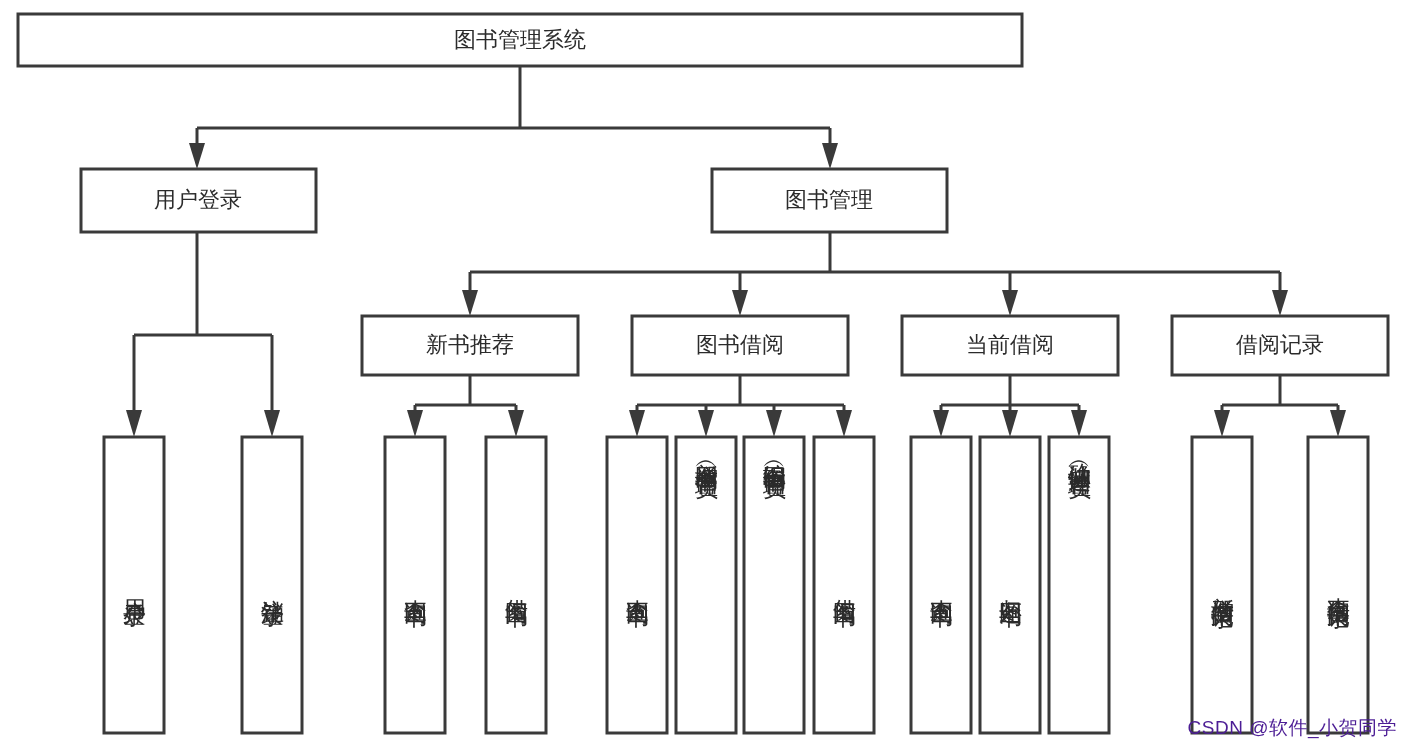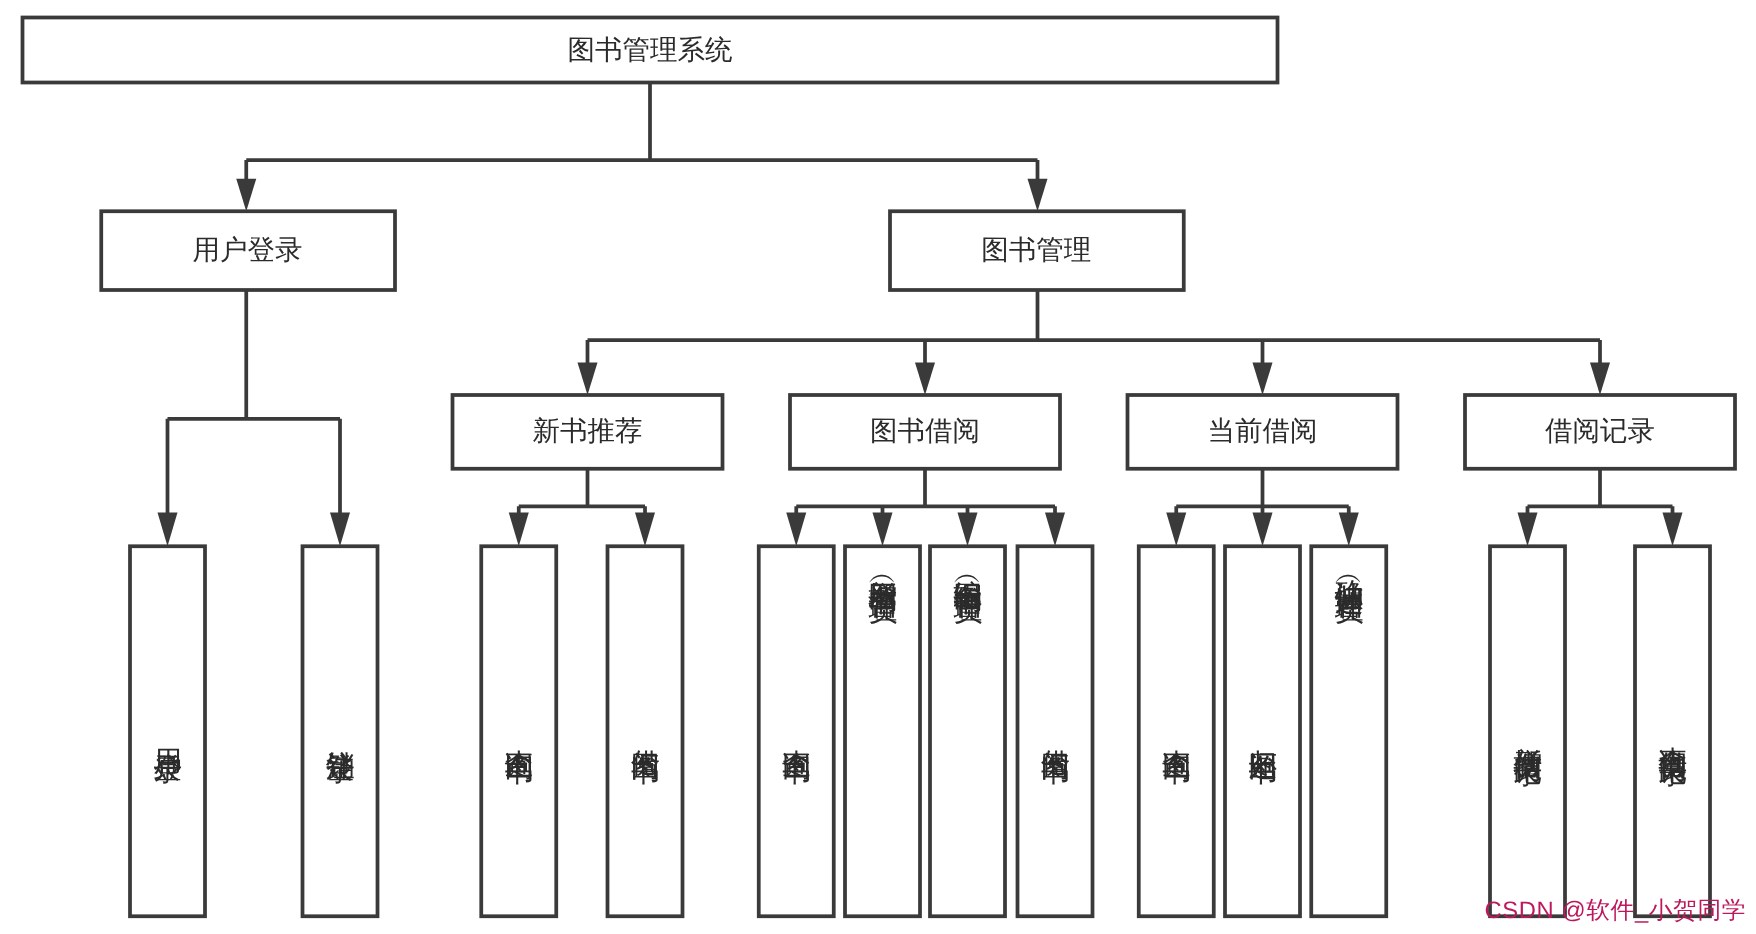--- a/index.html
+++ b/index.html
@@ -65,21 +65,21 @@
     letter-spacing: 2px;
     white-space: nowrap;
     text-align: center;
   }
   #watermark {
     position: absolute;
     right: 8px;
     bottom: 6px;
     font-family: "Liberation Sans", "DejaVu Sans", sans-serif;
     font-size: 19px;
-    color: #be185d;
+    color: #4c1d95;
     letter-spacing: 0.5px;
     user-select: none;
   }
 </style>
 </head>
 <body>
 
 <div id="diagram-root">
 
   <svg class="canvas" viewBox="0 0 1405 747" xmlns="http://www.w3.org/2000/svg">

